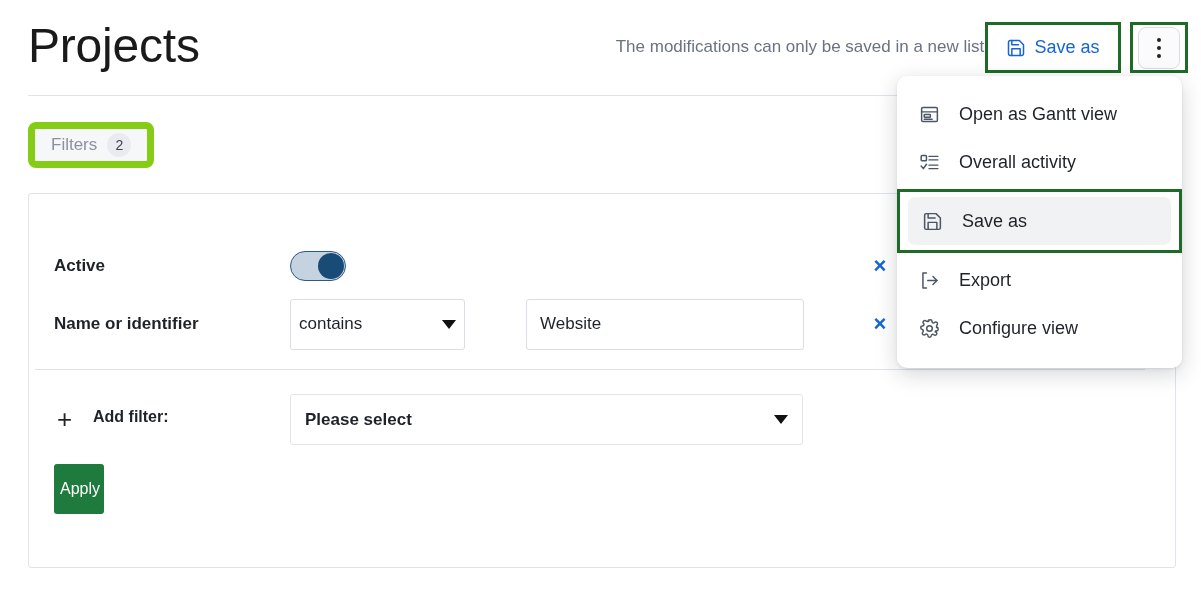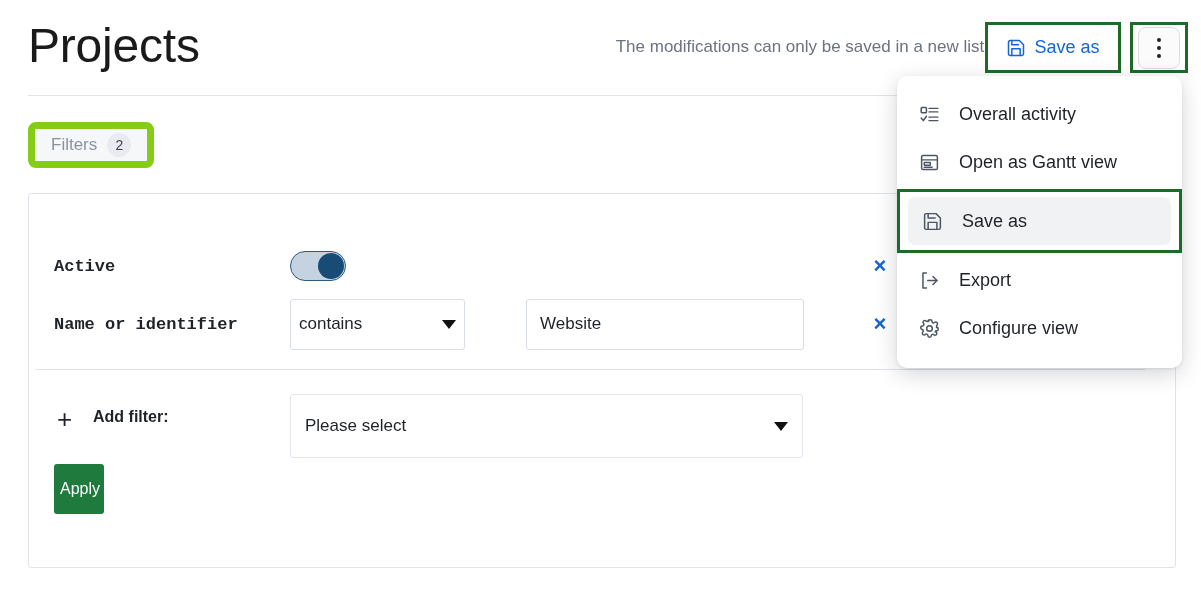--- a/index.html
+++ b/index.html
@@ -158,21 +158,20 @@
   .filter-row.row-active { top: 50px; }
   .filter-row.row-name   { top: 108px; }
 
   .filter-label {
     position: absolute;
     left: 25px;
     font-size: 17px;
     font-weight: bold;
     color: #1f2328;
     white-space: nowrap;
-    font-family: Liberation Mono, monospace;
   }
 
   
   .toggle {
     position: absolute;
     left: 261px;
     width: 56px; height: 30px;
     border-radius: 15px;
     background: #c5d3e0;
     border: 1px solid #2a5b85;
@@ -271,28 +270,29 @@
     position: absolute;
     left: 64px; top: 14px;
     font-size: 16px;
     font-weight: bold;
     color: #1f2328;
     white-space: nowrap;
   }
   .addfilter-select {
     position: absolute;
     left: 261px; top: 0;
-    width: 513px; height: 64px;
+    width: 513px; height: 51px;
     border: 1px solid #e2e6ec;
     border-radius: 3px;
     background: #ffffff;
     display: flex;
     align-items: center;
     padding: 0 14px;
     cursor: pointer;
+    font-weight: bold;
   }
   .addfilter-value {
     font-size: 17px;
     color: #1f2328;
     flex: 1;
   }
 
   .apply-btn {
     position: absolute;
     left: 25px; top: 270px;
@@ -424,51 +424,51 @@
       <div class="addfilter-select">
         <span class="addfilter-value">Please select</span>
         <span class="caret"></span>
       </div>
     </div>
 
     <button class="apply-btn">Apply</button>
   </div>
 
   <div class="menu">
+
+    <div class="menu-item-wrap">
+      <div class="menu-item">
+        <span class="menu-icon">
+          <svg width="21" height="21" viewBox="0 0 24 24" fill="none" stroke="currentColor" stroke-width="1.7" stroke-linecap="round" stroke-linejoin="round">
+            <rect x="3" y="4" width="18" height="16" rx="1.5"></rect>
+            <line x1="3" y1="9" x2="21" y2="9"></line>
+            <rect x="6" y="12" width="7" height="3.2" rx="0.6"></rect>
+            <line x1="6" y1="17.5" x2="15" y2="17.5"></line>
+          </svg>
+        </span>
+        <span class="menu-item-label">Open as Gantt view</span>
+      </div>
+    </div>
 
     <div class="menu-item-wrap">
       <div class="menu-item">
         <span class="menu-icon">
           <svg width="21" height="21" viewBox="0 0 24 24" fill="none" stroke="currentColor" stroke-width="1.7" stroke-linecap="round" stroke-linejoin="round">
             <rect x="2.5" y="4" width="6" height="6" rx="1"></rect>
             <line x1="11.5" y1="5" x2="21.5" y2="5"></line>
             <line x1="11.5" y1="9" x2="21.5" y2="9"></line>
             <polyline points="2.5,16 5,19 8.5,14"></polyline>
             <line x1="11.5" y1="15" x2="21.5" y2="15"></line>
             <line x1="11.5" y1="19" x2="21.5" y2="19"></line>
           </svg>
         </span>
         <span class="menu-item-label">Overall activity</span>
       </div>
     </div>
 
-    <div class="menu-item-wrap">
-      <div class="menu-item">
-        <span class="menu-icon">
-          <svg width="21" height="21" viewBox="0 0 24 24" fill="none" stroke="currentColor" stroke-width="1.7" stroke-linecap="round" stroke-linejoin="round">
-            <rect x="3" y="4" width="18" height="16" rx="1.5"></rect>
-            <line x1="3" y1="9" x2="21" y2="9"></line>
-            <rect x="6" y="12" width="7" height="3.2" rx="0.6"></rect>
-            <line x1="6" y1="17.5" x2="15" y2="17.5"></line>
-          </svg>
-        </span>
-        <span class="menu-item-label">Open as Gantt view</span>
-      </div>
-    </div>
-
     <div class="menu-item-wrap highlighted">
       <div class="menu-item">
         <span class="menu-icon">
           <svg width="21" height="21" viewBox="0 0 24 24" fill="none" stroke="currentColor" stroke-width="1.7" stroke-linecap="round" stroke-linejoin="round">
             <path d="M19 21H5a2 2 0 0 1-2-2V5a2 2 0 0 1 2-2h11l5 5v11a2 2 0 0 1-2 2z"></path>
             <polyline points="17 21 17 13 7 13 7 21"></polyline>
             <polyline points="7 3 7 8 15 8"></polyline>
           </svg>
         </span>
         <span class="menu-item-label">Save as</span>

